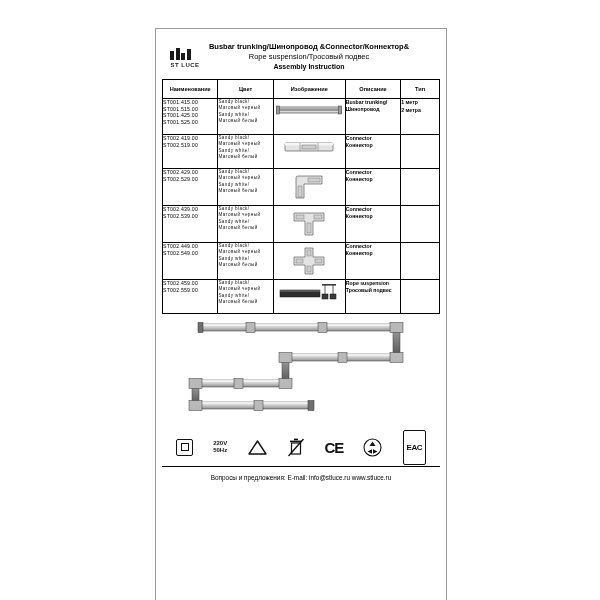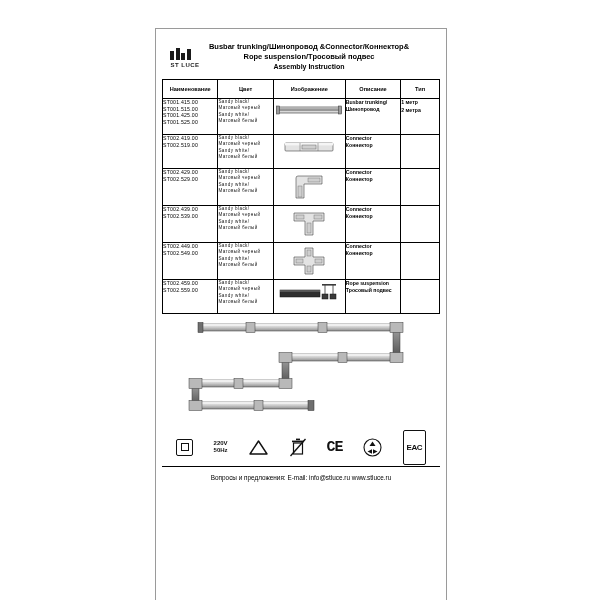--- a/index.html
+++ b/index.html
@@ -81,21 +81,21 @@
     padding-right: 30px;
   }
   .header-titles .t1 {
     font-size: 7.5px;
     font-weight: bold;
     color: #000;
     line-height: 10px;
   }
   .header-titles .t2 {
     font-size: 7.5px;
-    font-weight: bold;
+    font-weight: normal;
     color: #000;
     line-height: 10px;
   }
   .header-titles .t3 {
     font-size: 7px;
     font-weight: bold;
     color: #000;
     line-height: 10px;
   }
   
@@ -214,21 +214,21 @@
   .volt {
     font-size: 6px;
     font-weight: bold;
     line-height: 7.5px;
     text-align: center;
     color: #111;
   }
   .ce {
     font-size: 15px;
     font-weight: bold;
-    font-family: Liberation Mono, monospace;
+    font-family: Liberation Sans, sans-serif;
     letter-spacing: -1px;
     color: #111;
   }
   .eac {
     border: 1.4px solid #111;
     border-radius: 2px;
     font-size: 8px;
     font-weight: bold;
     padding: 12px 3px;
     color: #111;

